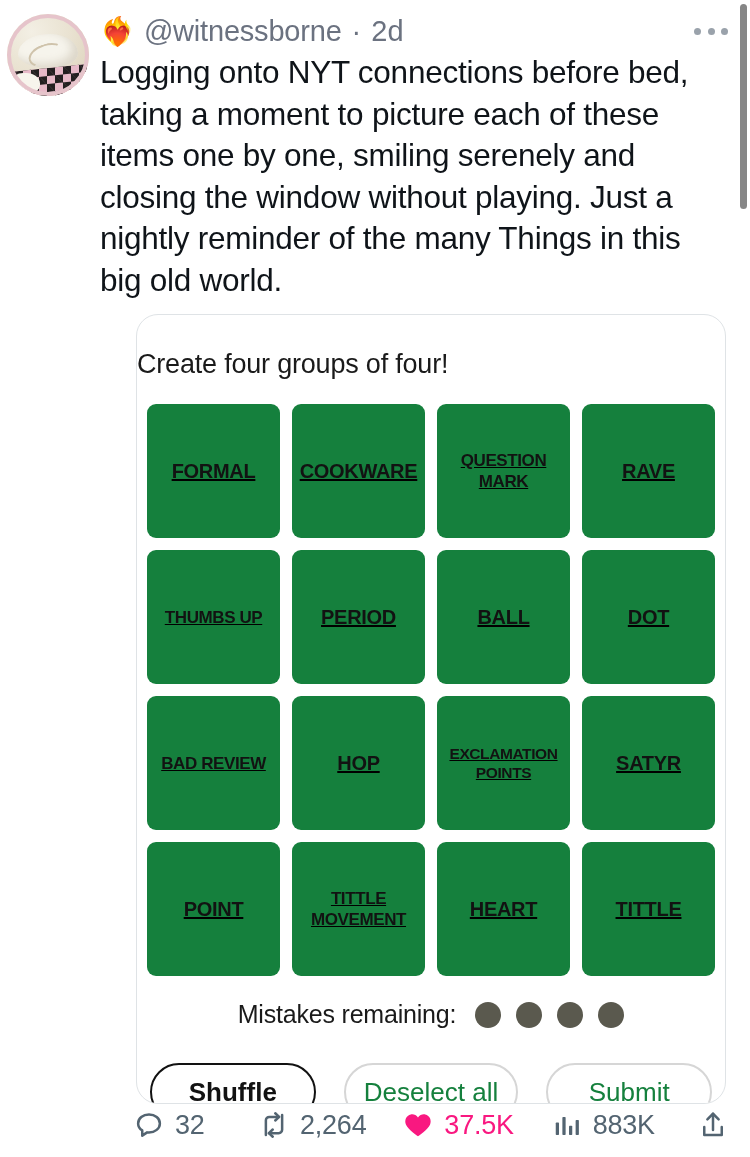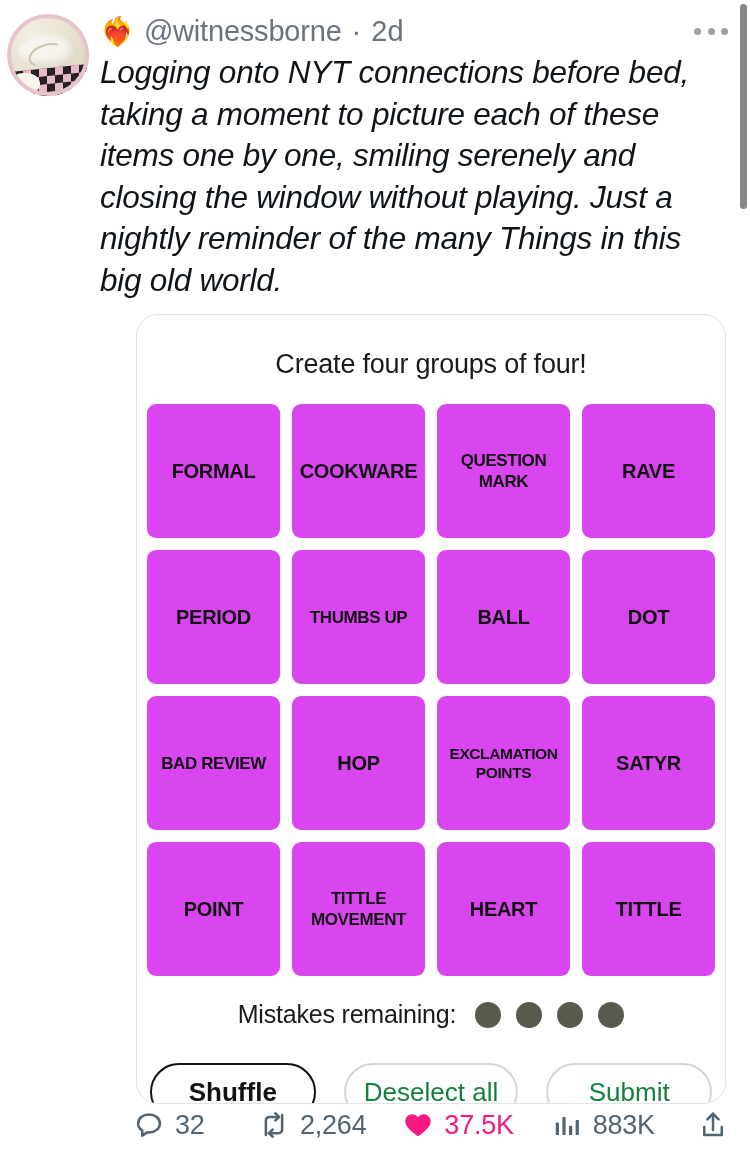--- a/index.html
+++ b/index.html
@@ -177,59 +177,58 @@
   
   .body-text {
     margin: 2px 0 0 4px;
     padding-right: 24px;
     font-size: 31.5px;
     line-height: 41.5px;
     color: #0f1419;
     letter-spacing: -0.25px;
     white-space: pre-wrap;
     word-break: normal;
-    font-style: italic;
   }
 
   
   .card {
     position: absolute;
     left: 136px;
     top: 314px;
     width: 590px;
     height: 790px;
     box-sizing: border-box;
     border: 1.5px solid #dfe3e6;
     border-radius: 22px;
     background: #ffffff;
     overflow: hidden;
   }
   .card-title {
-    text-align: center;
     font-size: 27px;
     color: #1a1a1a;
     padding-top: 34px;
     letter-spacing: -0.2px;
   }
   .grid {
     display: grid;
     grid-template-columns: repeat(4, 1fr);
     gap: 12px;
     padding: 24px 10px 0 10px;
   }
   .tile {
     height: 134px;
-    background: #d946ef;
+    background: #15803d;
     border-radius: 9px;
     display: flex;
     align-items: center;
     justify-content: center;
     text-align: center;
     padding: 12px 4px;
     box-sizing: border-box;
+    text-decoration: underline;
   }
   .tile span {
     font-family: "Liberation Sans", sans-serif;
     font-weight: bold;
     font-size: 20px;
     line-height: 24px;
     color: #121212;
     letter-spacing: -0.3px;
   }
   .tile.small span { font-size: 17px; line-height: 21px; letter-spacing: -0.4px; }
@@ -354,25 +353,25 @@
       <div class="tile">
           <span>COOKWARE</span>
         </div>
       <div class="tile small">
           <span>QUESTION MARK</span>
         </div>
       <div class="tile">
           <span>RAVE</span>
         </div>
 
-      <div class="tile">
-          <span>PERIOD</span>
-        </div>
       <div class="tile small">
           <span>THUMBS UP</span>
+        </div>
+      <div class="tile">
+          <span>PERIOD</span>
         </div>
       <div class="tile">
           <span>BALL</span>
         </div>
       <div class="tile">
           <span>DOT</span>
         </div>
 
       <div class="tile small">
           <span>BAD REVIEW</span>

